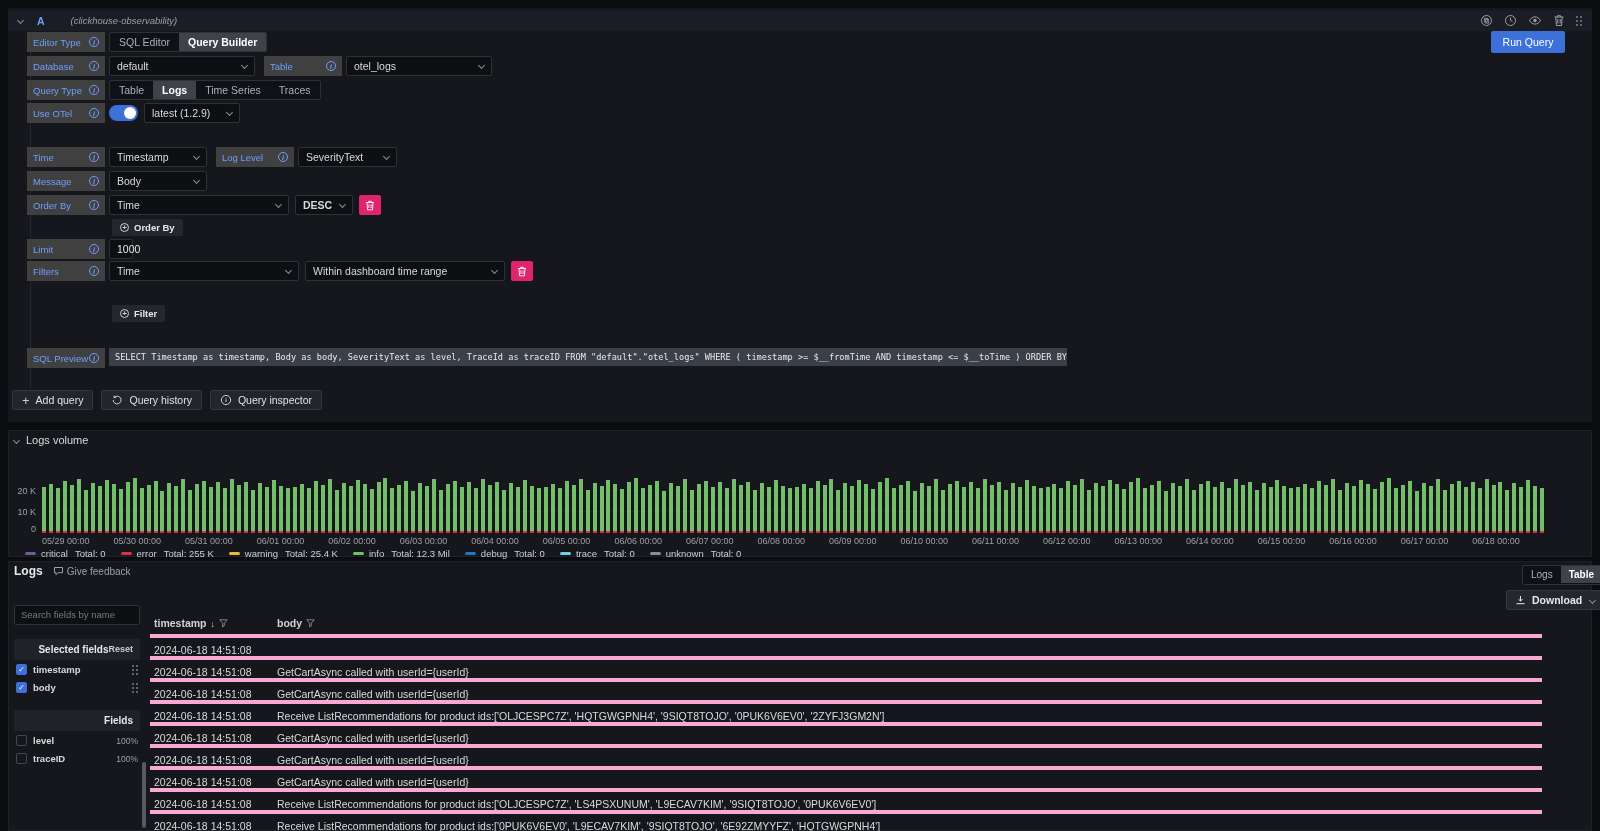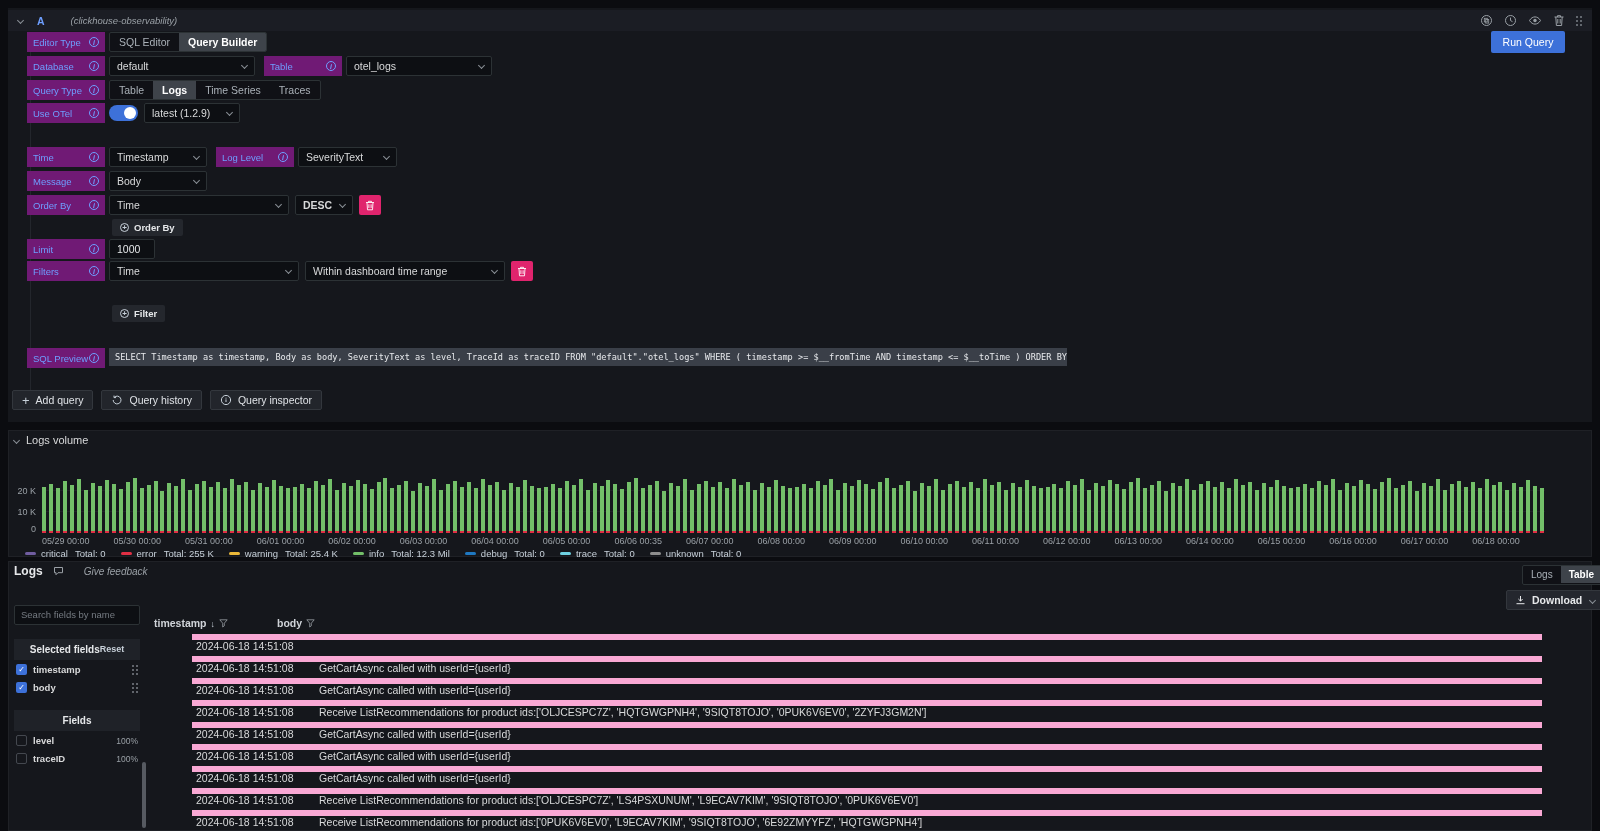--- a/index.html
+++ b/index.html
@@ -24,21 +24,21 @@
   .cv { display:inline-block; width:5px; height:5px; border-left:1.4px solid #8a9097;
         border-bottom:1.4px solid #8a9097; transform:rotate(-45deg); }
   .sel .cv { margin-left:auto; margin-top:-2px; }
 
   
   .ib { width:10px; height:10px; min-width:10px; border:1px solid #6e9fff; border-radius:50%;
         color:#6e9fff; font-size:7px; display:flex; align-items:center; justify-content:center; }
   .ib::after { content:"i"; font-style:italic; font-weight:bold; }
 
   .row { position:absolute; display:flex; align-items:center; }
-  .lbl { width:78px; height:20px; background:#701a75; display:flex; align-items:center;
+  .lbl { width:78px; height:20px; background:#404040; display:flex; align-items:center;
          justify-content:space-between; padding:0 6px; margin-right:4px; }
   .lbl span.t { color:#6e9fff; font-size:9.5px; font-weight:500; white-space:nowrap; }
   .sel, .inp { height:20px; background:#0d0f13; border:1px solid #2c3235; border-radius:2px;
          display:flex; align-items:center; padding:0 7px; font-size:10.5px; color:#d8d9da;
          margin-right:6px; white-space:nowrap; }
   .inp { color:#e6e8ea; }
   .radio-group { display:flex; height:20px; background:#101116; border:1px solid #2c3235;
          border-radius:2px; overflow:hidden; }
   .radio-group span { display:flex; align-items:center; padding:0 9px; font-size:10.5px;
          color:#aab1b8; cursor:pointer; }
@@ -82,34 +82,34 @@
          justify-content:space-between; font-size:9px; color:#9aa0a6; white-space:nowrap; }
   #legend { position:absolute; left:25px; top:548px; display:flex; align-items:center; gap:15px;
          font-size:9.5px; color:#c7d0d9; }
   .leg-item { display:flex; align-items:center; gap:5px; white-space:nowrap; }
   .leg-mark { width:11px; height:3px; border-radius:2px; }
   .leg-total { margin-left:2px; }
 
   
   #logs-title-row { position:absolute; left:14px; top:564px; display:flex; align-items:center; gap:10px; }
   #logs-title { font-size:12px; font-weight:700; color:#e6e8ea; }
-  #feedback { display:flex; align-items:flex-start; gap:20px; color:#9aa0a6; font-size:10px;font-style:italic; }
+  #feedback { display:flex; align-items:flex-start; gap:3px; color:#9aa0a6; font-size:10px; }
   #view-toggle { position:absolute; left:1522px; top:565px; }
   #view-toggle span { padding:0 8px; font-size:10px; height:17px; }
   #download-btn { position:absolute; left:1506px; top:590px; height:20px; background:#24272e;
          border:1px solid #33373d; border-radius:2px; display:flex; align-items:center; gap:6px;
          padding:0 8px; font-size:10.5px; font-weight:600; color:#e6e8ea; }
 
   #sidebar { position:absolute; left:14px; top:604px; width:126px; }
   #search-input { width:100%; height:20px; background:#0d0f13; border:1px solid #2c3235;
          border-radius:2px; color:#d8d9da; font-size:9.5px; padding:0 6px;
          font-family:"Liberation Sans", sans-serif; }
   #search-input::placeholder { color:#757b82; }
   .side-strip { margin-top:14px; height:21px; background:#1f2228; display:flex; align-items:center;
-         justify-content:center; padding:0 7px; }
+         justify-content:flex-end; padding:0 7px; }
   .side-strip .h { font-size:10px; font-weight:700; color:#e6e8ea; }
   .side-strip .r { font-size:9px; font-weight:600; color:#c7d0d9; }
   .field-row { display:flex; align-items:center; height:16px; margin-top:2px; padding:0 2px; gap:6px; }
   .cb { width:11px; height:11px; border-radius:2px; }
   .cb.on { background:#3d71d9; color:#fff; font-size:8px; display:flex; align-items:center; justify-content:center; }
   .cb.on::after { content:"\2713"; }
   .cb.off { border:1px solid #44484f; background:transparent; }
   .field-name { font-size:9.5px; color:#d8d9da; font-weight:600; }
   .pct { margin-left:auto; font-size:8.5px; color:#9aa0a6; }
   .grip { margin-left:auto; width:6px; height:10px; position:relative; }
@@ -117,21 +117,21 @@
          background:#7b8087; box-shadow:4px 0 0 #7b8087,0 4px 0 #7b8087,4px 4px 0 #7b8087,0 8px 0 #7b8087,4px 8px 0 #7b8087; }
 
   #scrollbar { position:absolute; left:142px; top:762px; width:4px; height:66px; background:#565a61; border-radius:2px; }
 
   #log-table { position:absolute; left:150px; top:612px; width:1392px; }
   .th-row { display:flex; height:22px; align-items:center; }
   .th { font-size:10.5px; font-weight:700; color:#d0d4d9; display:flex; align-items:center; gap:4px; }
   .col-ts { width:127px; padding-left:4px; }
   .col-body { flex:1; }
   .sort-arrow::after { content:"\2193"; color:#c7d0d9; font-size:9px; }
-  .log-row { display:flex; height:22px; align-items:flex-start; border-top:6px solid #f9a8d4;margin-left:42px; }
+  .log-row { display:flex; height:22px; align-items:flex-end; border-top:4px solid #f9a8d4; }
   .cell { font-size:10.5px; color:#d8d9da; white-space:nowrap; overflow:hidden; }
 </style>
 </head>
 <body>
 
 <div id="app">
 
   <div class="panel" id="query-panel"></div>
 
   <div id="query-header">
@@ -276,21 +276,21 @@
       <span class="plus-circ"></span>
       <span>Order By</span>
     </div>
   </div>
 
   <div class="row" style="left:27px; top:239px;">
     <div class="lbl">
       <span class="t">Limit</span>
         <span class="ib"></span>
     </div>
-    <div class="inp" style="width:46px">
+    <div class="inp" style="width:24px">
       <span>1000</span>
     </div>
   </div>
 
   <div class="row" style="left:27px; top:261px;">
     <div class="lbl">
       <span class="t">Filters</span>
         <span class="ib"></span>
     </div>
     <div class="sel" style="width:190px">
@@ -581,21 +581,21 @@
 
   <div id="xticks">
       <span>05/29 00:00</span>
       <span>05/30 00:00</span>
       <span>05/31 00:00</span>
       <span>06/01 00:00</span>
       <span>06/02 00:00</span>
       <span>06/03 00:00</span>
       <span>06/04 00:00</span>
       <span>06/05 00:00</span>
-      <span>06/06 00:35</span>
+      <span>06/06 00:00</span>
       <span>06/07 00:00</span>
       <span>06/08 00:00</span>
       <span>06/09 00:00</span>
       <span>06/10 00:00</span>
       <span>06/11 00:00</span>
       <span>06/12 00:00</span>
       <span>06/13 00:00</span>
       <span>06/14 00:00</span>
       <span>06/15 00:00</span>
       <span>06/16 00:00</span>

